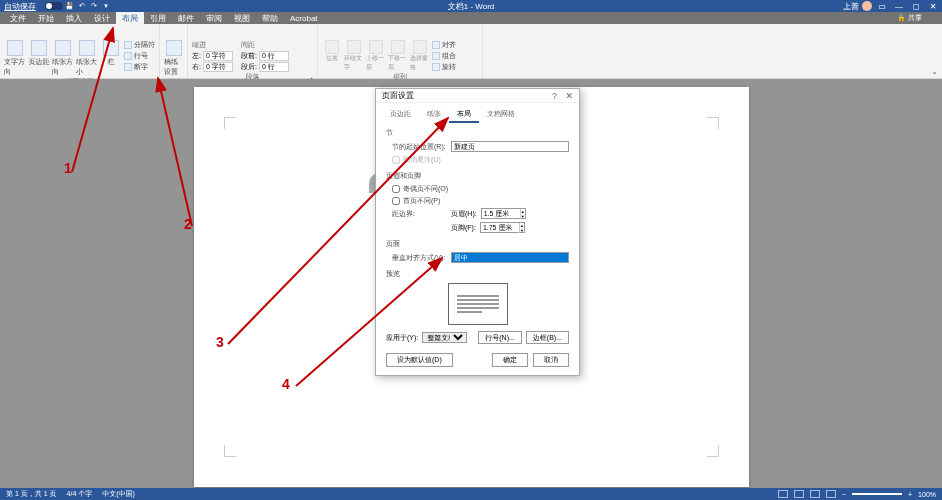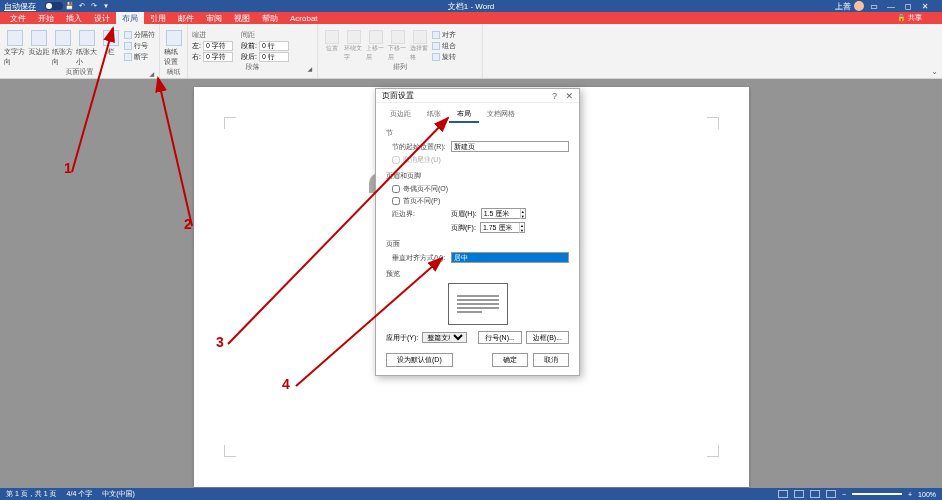--- a/index.html
+++ b/index.html
@@ -9,33 +9,33 @@
 .titlebar { height: 12px; background: #2b579a; display: flex; align-items: center; font-size: 8px; color: #fff; position: relative; }
 .titlebar .left { display: flex; align-items: center; gap: 2px; padding-left: 4px; }
 .titlebar .autosave { display: flex; align-items: center; gap: 9px; text-decoration: underline; }
 .titlebar .toggle { width: 18px; height: 8px; background: #1e3a6e; border-radius: 4px; position: relative; }
 .titlebar .toggle::after { content: ''; position: absolute; width: 6px; height: 6px; background: #fff; border-radius: 50%; top: 1px; left: 1px; }
 .titlebar .qat-icon { width: 10px; height: 10px; display: flex; align-items: center; justify-content: center; font-size: 7px; }
 .titlebar .center { position: absolute; left: 50%; transform: translateX(-50%); }
 .titlebar .search-wrap { position: absolute; left: 380px; display: flex; align-items: center; }
 .titlebar .search { width: 250px; height: 10px; background: #41639c; border: none; color: #fff; font-size: 7px; padding-left: 14px; }
 .titlebar .search-icon-pos { position: absolute; left: 3px; font-size: 7px; }
-.titlebar .right { position: absolute; right: 10px; display: flex; align-items: center; gap: 3px; }
+.titlebar .right { position: absolute; right: 2px; display: flex; align-items: center; gap: 3px; }
 .titlebar .avatar { width: 10px; height: 10px; background: #f4c2a1; border-radius: 50%; }
 .titlebar .winbtn { width: 14px; height: 12px; display: flex; align-items: center; justify-content: center; font-size: 8px; }
 
 
-.ribbon-tabs { height: 12px; background: #ef4444; display: flex; align-items: center; font-size: 8px; color: #fff; padding-left: 4px; position: relative; }
+.ribbon-tabs { height: 12px; background: #737373; display: flex; align-items: center; font-size: 8px; color: #fff; padding-left: 4px; position: relative; }
 .ribbon-tabs .tab { padding: 0 6px; height: 12px; display: flex; align-items: center; cursor: pointer; }
 .ribbon-tabs .tab.active { background: #f3f3f3; color: #2b579a; }
 .ribbon-tabs .share { position: absolute; right: 20px; display: flex; align-items: center; gap: 2px; font-size: 7px; }
 
 
 .ribbon { height: 55px; background: #f3f3f3; border-bottom: 1px solid #d4d4d4; display: flex; position: relative; }
-.ribbon-group { border-right: 1px solid #e1e1e1; padding: 6px 4px; display: flex; flex-direction: column; }
+.ribbon-group { border-right: 1px solid #e1e1e1; padding: 16px 4px; display: flex; flex-direction: column; }
 .ribbon-group .controls { flex: 1; display: flex; gap: 2px; }
 .ribbon-group .label { font-size: 7px; color: #666; text-align: center; position: relative; }
 .ribbon-group .launcher { position: absolute; right: 1px; bottom: 0; font-size: 6px; color: #666; cursor: pointer; }
 .big-btn { display: flex; flex-direction: column; align-items: center; width: 22px; font-size: 7px; color: #444; cursor: pointer; }
 .big-btn .icon { width: 16px; height: 16px; background: #e8eef7; border: 1px solid #b8cce4; margin-bottom: 1px; }
 .small-row { display: flex; flex-direction: column; gap: 1px; font-size: 7px; color: #444; }
 .small-item { display: flex; align-items: center; gap: 2px; cursor: pointer; }
 .small-item .mini-icon { width: 8px; height: 8px; background: #e8eef7; border: 1px solid #b8cce4; }
 .indent-row { display: flex; align-items: center; gap: 2px; font-size: 7px; }
 .indent-row input { width: 30px; height: 10px; font-size: 7px; border: 1px solid #ccc; padding-left: 2px; }

